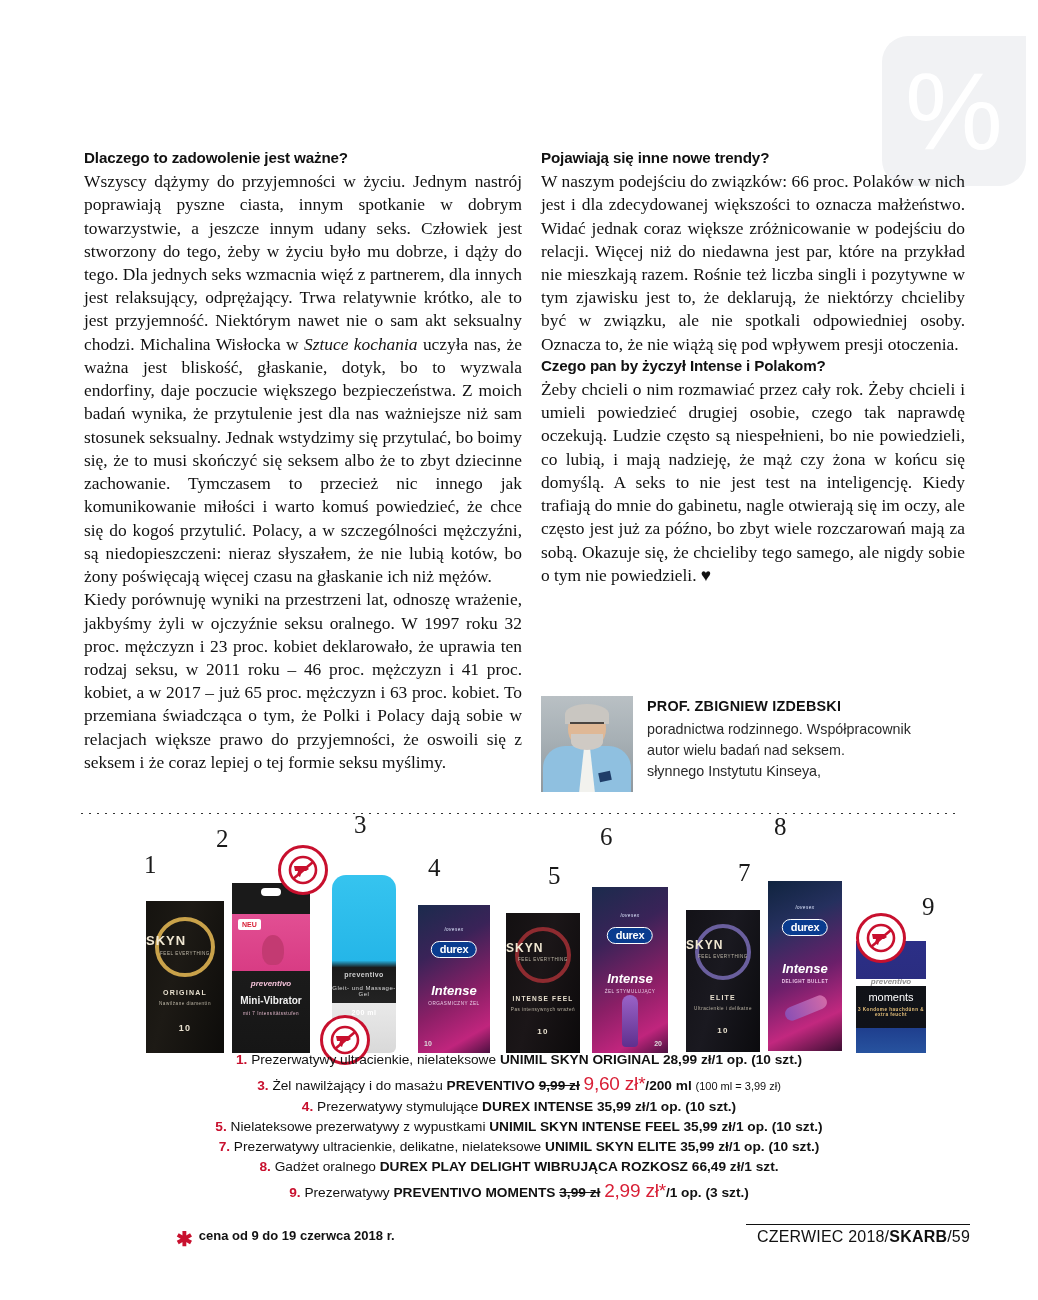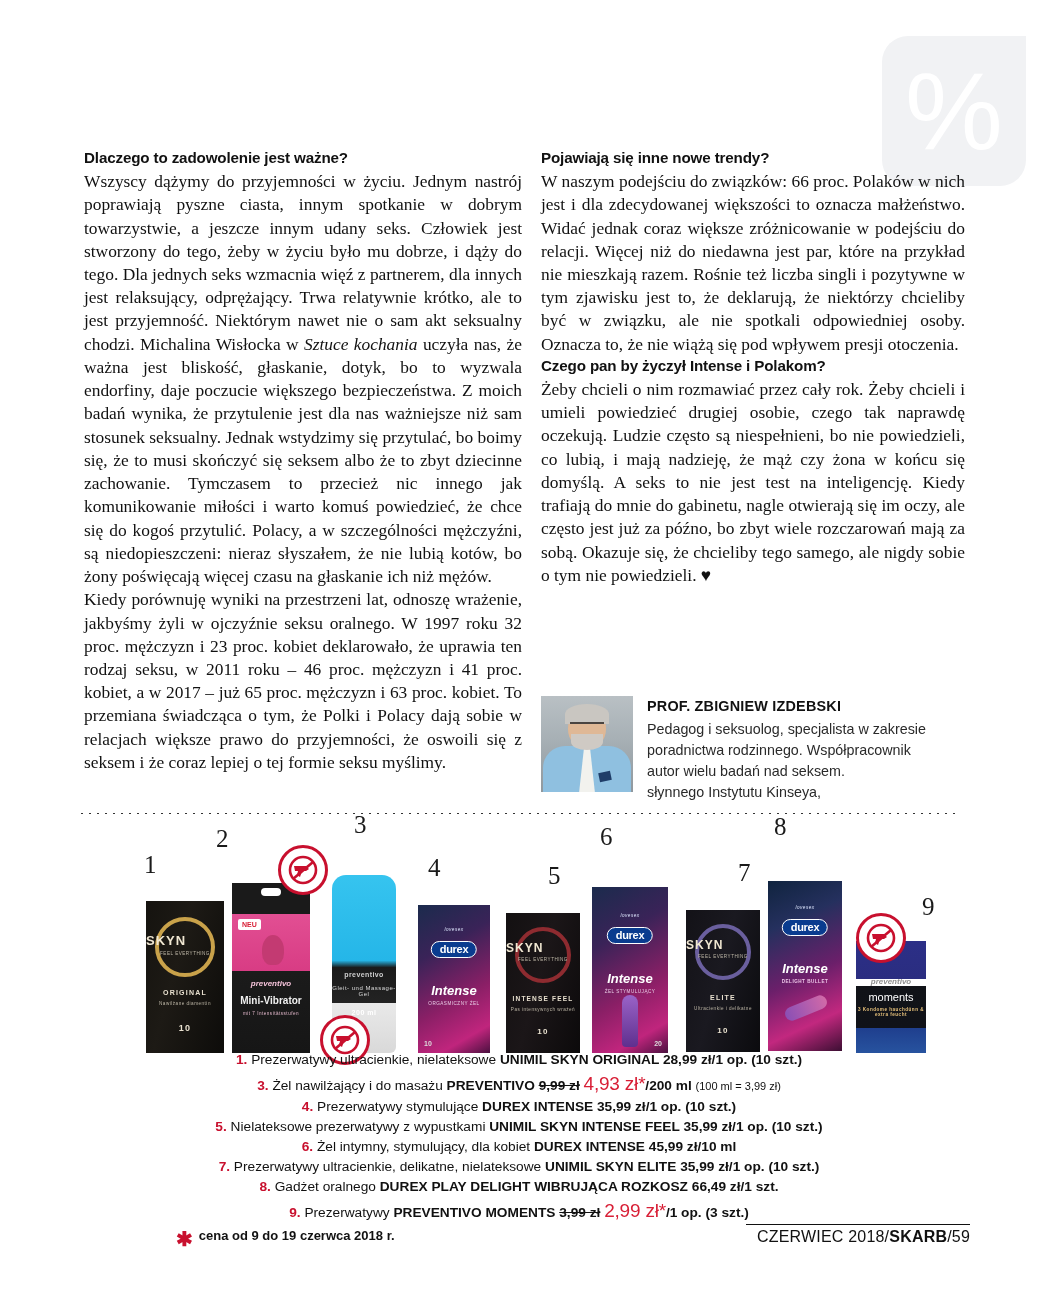--- a/index.html
+++ b/index.html
@@ -260,21 +260,20 @@
       <div class="shirt"></div>
       <div class="pocket"></div>
       <div class="head"></div>
       <div class="hairline"></div>
       <div class="glasses"></div>
       <div class="beard"></div>
     </div>
     <div class="bio-text">
       <div class="bio-name">PROF. ZBIGNIEW IZDEBSKI</div>
       <div class="bio-desc">
-        <div>Pedagog i seksuolog, specjalista w zakresie</div>
         <div>poradnictwa rodzinnego. Współpracownik</div>
         <div>autor wielu badań nad seksem.</div>
         <div>słynnego Instytutu Kinseya,</div>
       </div>
     </div>
   </div>
 
   <div class="divider"></div>
 
   <div class="shelf">
@@ -402,33 +401,29 @@
 
   </div>
 
   <div class="pricelist">
     <div class="pl-row">
       <span class="pl-num">1.</span>
       <span>Prezerwatywy ultracienkie, nielateksowe </span><span class="pl-b">UNIMIL SKYN ORIGINAL 28,99 zł/1 op. (10 szt.)</span>
     </div>
     <div class="pl-row">
       <span class="pl-num">3.</span>
-      <span>Żel nawilżający i do masażu </span><span class="pl-b">PREVENTIVO </span><span class="pl-old">9,99 zł</span> <span class="pl-new">4,93 zł*</span><span class="pl-b">/200 ml </span><span class="pl-unit">(100 ml = 3,99 zł)</span>
+      <span>Żel nawilżający i do masażu </span><span class="pl-b">PREVENTIVO </span><span class="pl-old">9,99 zł</span> <span class="pl-new">9,60 zł*</span><span class="pl-b">/200 ml </span><span class="pl-unit">(100 ml = 3,99 zł)</span>
     </div>
     <div class="pl-row">
       <span class="pl-num">4.</span>
       <span>Prezerwatywy stymulujące </span><span class="pl-b">DUREX INTENSE 35,99 zł/1 op. (10 szt.)</span>
     </div>
     <div class="pl-row">
       <span class="pl-num">5.</span>
       <span>Nielateksowe prezerwatywy z wypustkami </span><span class="pl-b">UNIMIL SKYN INTENSE FEEL 35,99 zł/1 op. (10 szt.)</span>
-    </div>
-    <div class="pl-row">
-      <span class="pl-num">6.</span>
-      <span>Żel intymny, stymulujący, dla kobiet </span><span class="pl-b">DUREX INTENSE 45,99 zł/10 ml</span>
     </div>
     <div class="pl-row">
       <span class="pl-num">7.</span>
       <span>Prezerwatywy ultracienkie, delikatne, nielateksowe </span><span class="pl-b">UNIMIL SKYN ELITE 35,99 zł/1 op. (10 szt.)</span>
     </div>
     <div class="pl-row">
       <span class="pl-num">8.</span>
       <span>Gadżet oralnego </span><span class="pl-b">DUREX PLAY DELIGHT WIBRUJĄCA ROZKOSZ 66,49 zł/1 szt.</span>
     </div>
     <div class="pl-row">

